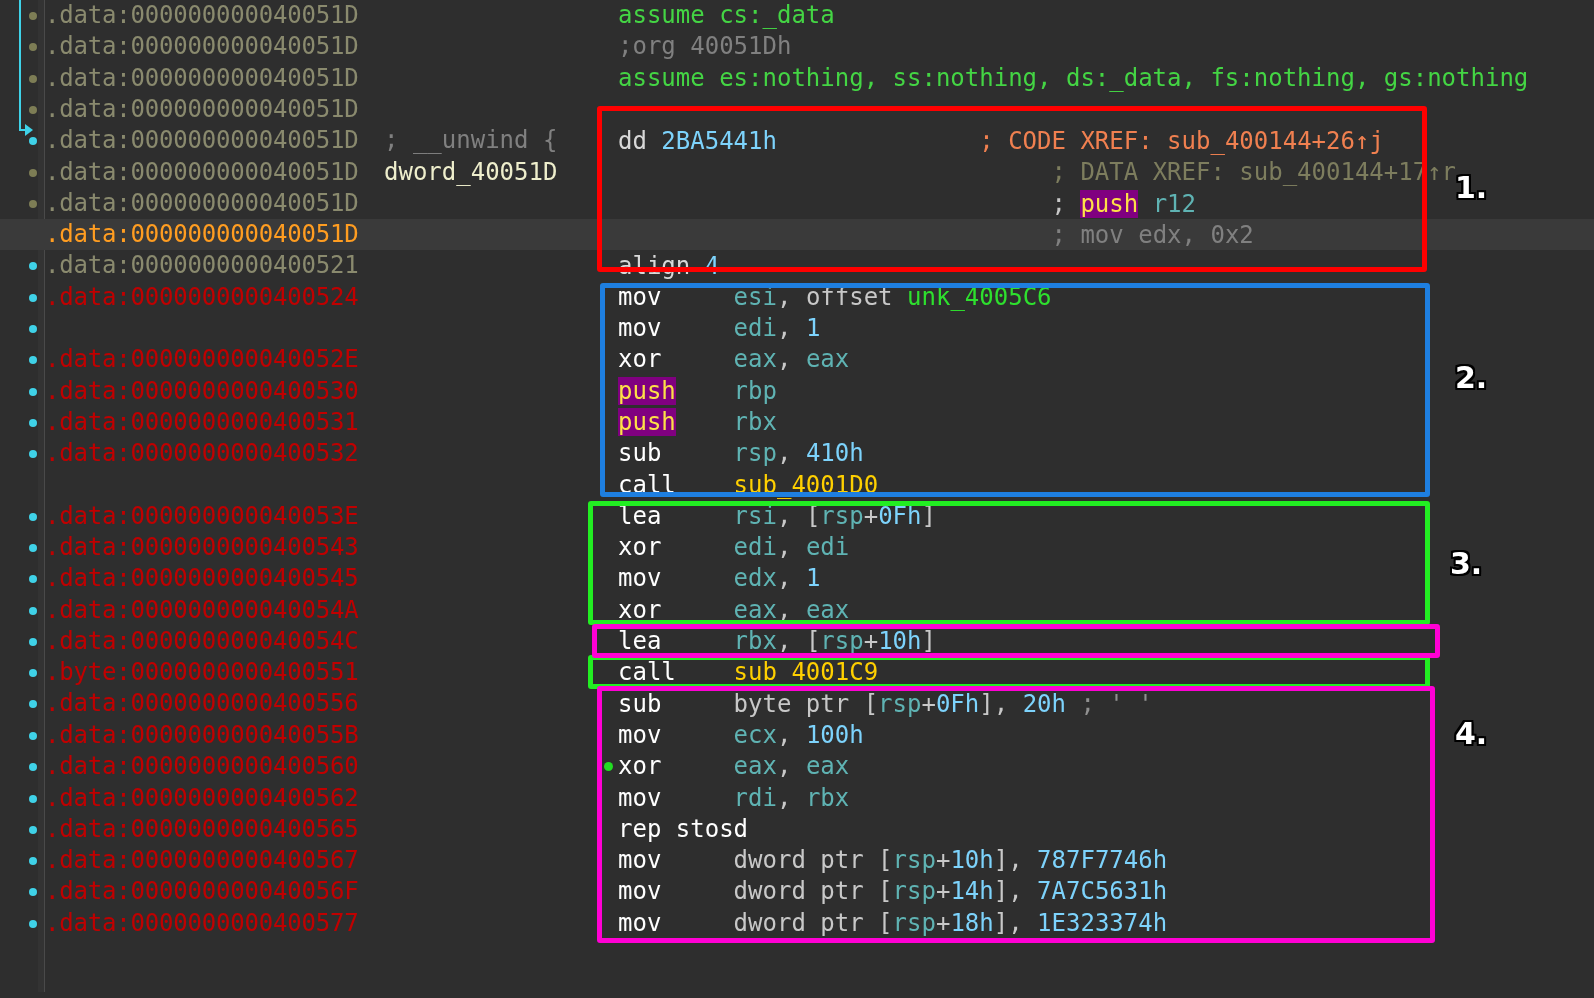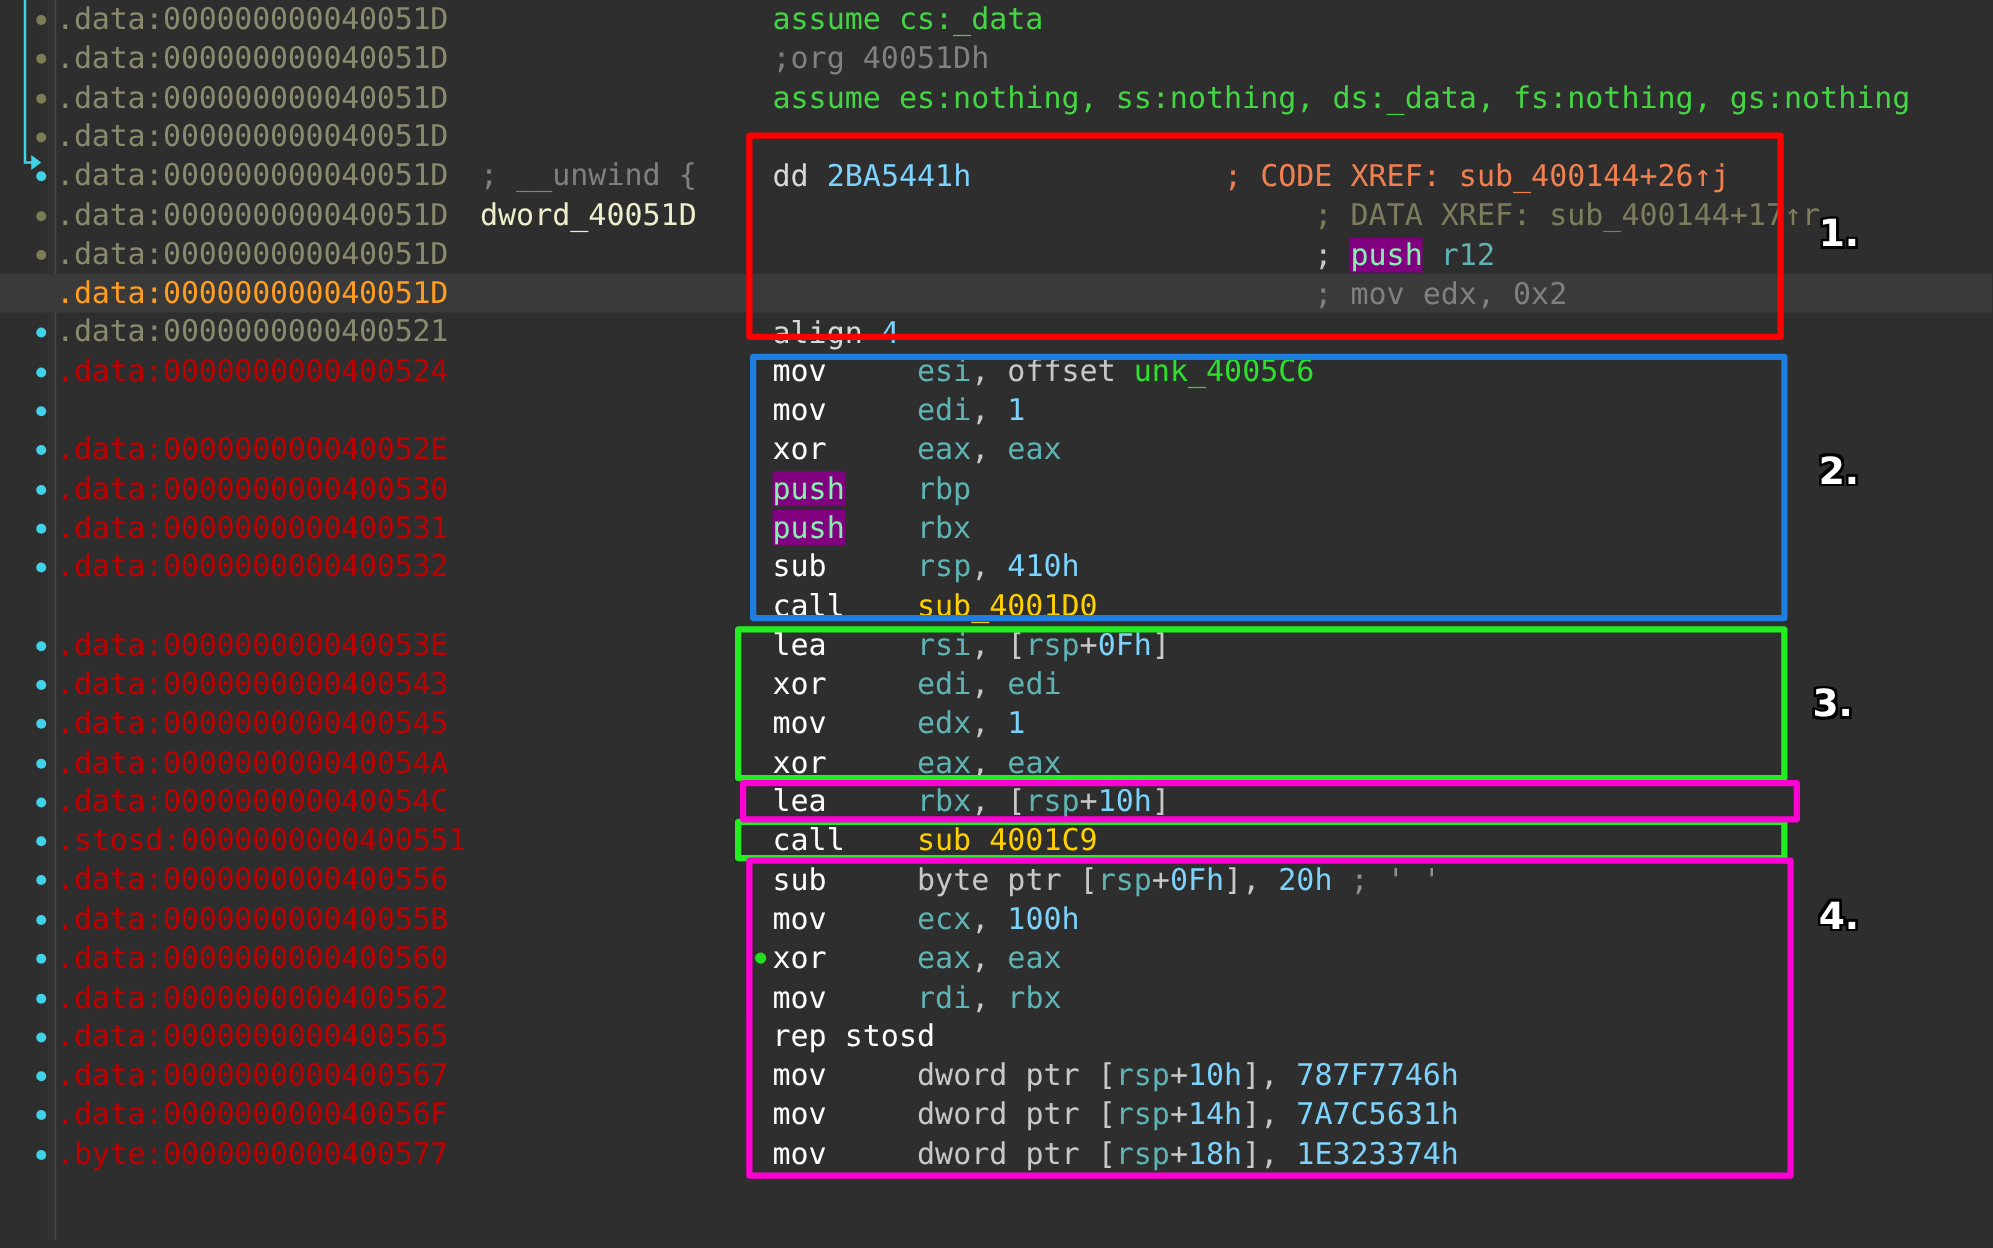--- a/index.html
+++ b/index.html
@@ -113,21 +113,21 @@
   .t-num       { color: #7dd3fc; text-align: center; }          
   .t-reg       { color: #5fb3b3; }          
   .t-punct     { color: #c8c8c8; }
   .t-xref-code { color: #f08050; }          
   .t-xref-data { color: #7d7d5e; }          
   .t-call      { color: #ffd000; }          
   .t-green     { color: #2ee02e; }          
   .t-comment   { color: #909090; }
   .t-hl {
     background: #800080;
-    color: #86efac;
+    color: #fde047;
     text-align: center;
   }
 
   
   .exec-dot {
     position: absolute;
     left: -14px;
     top: 11px;
     width: 9px;
     height: 9px;
@@ -195,29 +195,29 @@
       <div class="line" style="position: absolute; left: 0px; top: 313px; width: 1594px;"><div class="dot cyan"></div></div>
       <div class="line" style="position: absolute; left: 0px; top: 344.3px; width: 1594px;"><div class="dot cyan"></div><span class="addr red">.data:000000000040052E</span></div>
       <div class="line" style="position: absolute; left: 0px; top: 375.6px; width: 1594px;"><div class="dot cyan"></div><span class="addr red">.data:0000000000400530</span></div>
       <div class="line" style="position: absolute; left: 0px; top: 406.9px; width: 1594px;"><div class="dot cyan"></div><span class="addr red">.data:0000000000400531</span></div>
       <div class="line" style="position: absolute; left: 0px; top: 438.2px; width: 1594px;"><div class="dot cyan"></div><span class="addr red">.data:0000000000400532</span></div>
       <div class="line" style="position: absolute; left: 0px; top: 500.8px; width: 1594px;"><div class="dot cyan"></div><span class="addr red">.data:000000000040053E</span></div>
       <div class="line" style="position: absolute; left: 0px; top: 532.1px; width: 1594px;"><div class="dot cyan"></div><span class="addr red">.data:0000000000400543</span></div>
       <div class="line" style="position: absolute; left: 0px; top: 563.4px; width: 1594px;"><div class="dot cyan"></div><span class="addr red">.data:0000000000400545</span></div>
       <div class="line" style="position: absolute; left: 0px; top: 594.7px; width: 1594px;"><div class="dot cyan"></div><span class="addr red">.data:000000000040054A</span></div>
       <div class="line" style="position: absolute; left: 0px; top: 626px; width: 1594px;"><div class="dot cyan"></div><span class="addr red">.data:000000000040054C</span></div>
-      <div class="line" style="position: absolute; left: 0px; top: 657.3px; width: 1594px;"><div class="dot cyan"></div><span class="addr red">.stosd:0000000000400551</span></div>
+      <div class="line" style="position: absolute; left: 0px; top: 657.3px; width: 1594px;"><div class="dot cyan"></div><span class="addr red">.byte:0000000000400551</span></div>
       <div class="line" style="position: absolute; left: 0px; top: 688px; width: 1594px;"><div class="dot cyan"></div><span class="addr red">.data:0000000000400556</span></div>
       <div class="line" style="position: absolute; left: 0px; top: 719.9px; width: 1594px;"><div class="dot cyan"></div><span class="addr red">.data:000000000040055B</span></div>
       <div class="line" style="position: absolute; left: 0px; top: 751.2px; width: 1594px; padding-left: 10px;"><div class="dot cyan"></div><span class="addr red">.data:0000000000400560</span></div>
       <div class="line" style="position: absolute; left: 0px; top: 782.5px; width: 1594px;"><div class="dot cyan"></div><span class="addr red">.data:0000000000400562</span></div>
       <div class="line" style="position: absolute; left: 0px; top: 813.8px; width: 1594px;"><div class="dot cyan"></div><span class="addr red">.data:0000000000400565</span></div>
       <div class="line" style="position: absolute; left: 0px; top: 845.1px; width: 1594px;"><div class="dot cyan"></div><span class="addr red">.data:0000000000400567</span></div>
       <div class="line" style="position: absolute; left: 0px; top: 876.4px; width: 1594px;"><div class="dot cyan"></div><span class="addr red">.data:000000000040056F</span></div>
-      <div class="line" style="position: absolute; left: 0px; top: 907.7px; width: 1594px;"><div class="dot cyan"></div><span class="addr red">.byte:0000000000400577</span></div>
+      <div class="line" style="position: absolute; left: 0px; top: 907.7px; width: 1594px;"><div class="dot cyan"></div><span class="addr red">.data:0000000000400577</span></div>
     </div>
 
   <div class="asm">
     <div class="asm-col" id="asm-col"><div class="line" style="position: absolute; left: 0px; top: 0px; width: 976px;"><span><span class="t-directive">assume cs:_data</span></span></div><div class="line" style="position: absolute; left: 0px; top: 31.3px; width: 976px;"><span><span class="t-dim">;org 40051Dh</span></span></div><div class="line" style="position: absolute; left: 0px; top: 62.6px; width: 976px;"><span><span class="t-directive">assume es:nothing, ss:nothing, ds:_data, fs:nothing, gs:nothing</span></span></div><div class="line" style="position: absolute; left: -234px; top: 125.2px; width: 976px;"><span><span class="t-dim">; __unwind {</span></span></div><div class="line" style="position: absolute; left: -234px; top: 156.5px; width: 976px;"><span><span class="t-name">dword_40051D</span></span></div><div class="line" style="position: absolute; left: 0px; top: 126.139px; width: 976px;"><span><span class="t-keyword">dd</span> <span class="t-num">2BA5441h</span>              <span class="t-xref-code">; CODE XREF: sub_400144+26↑j</span></span></div><div class="line" style="position: absolute; left: 0px; top: 157.439px; width: 976px;"><span>                              <span class="t-xref-data">; DATA XREF: sub_400144+17↑r</span></span></div><div class="line" style="position: absolute; left: 0px; top: 188.739px; width: 976px;"><span>                              <span class="t-punct">;</span> <span class="t-hl">push</span> <span class="t-reg">r12</span></span></div><div class="line" style="position: absolute; left: 0px; top: 220.039px; width: 976px;"><span>                              <span class="t-dim">; mov edx, 0x2</span></span></div><div class="line" style="position: absolute; left: 0px; top: 251.339px; width: 976px;"><span><span class="t-keyword">align</span> <span class="t-num">4</span></span></div><div class="line" style="position: absolute; left: 0px; top: 281.7px; width: 976px;"><span><span class="t-mnem">mov</span>     <span class="t-reg">esi</span><span class="t-punct">, </span><span class="t-punct">offset</span> <span class="t-green">unk_4005C6</span></span></div><div class="line" style="position: absolute; left: 0px; top: 313px; width: 976px;"><span><span class="t-mnem">mov</span>     <span class="t-reg">edi</span><span class="t-punct">, </span><span class="t-num">1</span></span></div><div class="line" style="position: absolute; left: 0px; top: 344.3px; width: 976px;"><span><span class="t-mnem">xor</span>     <span class="t-reg">eax</span><span class="t-punct">, </span><span class="t-reg">eax</span></span></div><div class="line" style="position: absolute; left: 0px; top: 375.6px; width: 976px;"><span><span class="t-hl">push</span>    <span class="t-reg">rbp</span></span></div><div class="line" style="position: absolute; left: 0px; top: 406.9px; width: 976px;"><span><span class="t-hl">push</span>    <span class="t-reg">rbx</span></span></div><div class="line" style="position: absolute; left: 0px; top: 438.2px; width: 976px;"><span><span class="t-mnem">sub</span>     <span class="t-reg">rsp</span><span class="t-punct">, </span><span class="t-num">410h</span></span></div><div class="line" style="position: absolute; left: 0px; top: 469.5px; width: 976px;"><span><span class="t-mnem">call</span>    <span class="t-call">sub_4001D0</span></span></div><div class="line" style="position: absolute; left: 0px; top: 500.8px; width: 976px;"><span><span class="t-mnem">lea</span>     <span class="t-reg">rsi</span><span class="t-punct">, </span><span class="t-punct">[</span><span class="t-reg">rsp</span><span class="t-punct">+</span><span class="t-num">0Fh</span><span class="t-punct">]</span></span></div><div class="line" style="position: absolute; left: 0px; top: 532.1px; width: 976px;"><span><span class="t-mnem">xor</span>     <span class="t-reg">edi</span><span class="t-punct">, </span><span class="t-reg">edi</span></span></div><div class="line" style="position: absolute; left: 0px; top: 563.4px; width: 976px;"><span><span class="t-mnem">mov</span>     <span class="t-reg">edx</span><span class="t-punct">, </span><span class="t-num">1</span></span></div><div class="line" style="position: absolute; left: 0px; top: 594.7px; width: 976px;"><span><span class="t-mnem">xor</span>     <span class="t-reg">eax</span><span class="t-punct">, </span><span class="t-reg">eax</span></span></div><div class="line" style="position: absolute; left: 0px; top: 626px; width: 976px;"><span><span class="t-mnem">lea</span>     <span class="t-reg">rbx</span><span class="t-punct">, </span><span class="t-punct">[</span><span class="t-reg">rsp</span><span class="t-punct">+</span><span class="t-num">10h</span><span class="t-punct">]</span></span></div><div class="line" style="position: absolute; left: 0px; top: 657.3px; width: 976px;"><span><span class="t-mnem">call</span>    <span class="t-call">sub_4001C9</span></span></div><div class="line" style="position: absolute; left: 0px; top: 688.6px; width: 976px;"><span><span class="t-mnem">sub</span>     <span class="t-punct">byte ptr</span> <span class="t-punct">[</span><span class="t-reg">rsp</span><span class="t-punct">+</span><span class="t-num">0Fh</span><span class="t-punct">]</span><span class="t-punct">, </span><span class="t-num">20h</span> <span class="t-comment">; ' '</span></span></div><div class="line" style="position: absolute; left: 0px; top: 719.9px; width: 976px;"><span><span class="t-mnem">mov</span>     <span class="t-reg">ecx</span><span class="t-punct">, </span><span class="t-num">100h</span></span></div><div class="line" style="position: absolute; left: 0px; top: 751.2px; width: 976px;"><div class="exec-dot"></div><span><span class="t-mnem">xor</span>     <span class="t-reg">eax</span><span class="t-punct">, </span><span class="t-reg">eax</span></span></div><div class="line" style="position: absolute; left: 0px; top: 782.5px; width: 976px;"><span><span class="t-mnem">mov</span>     <span class="t-reg">rdi</span><span class="t-punct">, </span><span class="t-reg">rbx</span></span></div><div class="line" style="position: absolute; left: 0px; top: 813.8px; width: 976px;"><span><span class="t-mnem">rep stosd</span></span></div><div class="line" style="position: absolute; left: 0px; top: 845.1px; width: 976px;"><span><span class="t-mnem">mov</span>     <span class="t-punct">dword ptr</span> <span class="t-punct">[</span><span class="t-reg">rsp</span><span class="t-punct">+</span><span class="t-num">10h</span><span class="t-punct">]</span><span class="t-punct">, </span><span class="t-num">787F7746h</span></span></div><div class="line" style="position: absolute; left: 0px; top: 876.4px; width: 976px;"><span><span class="t-mnem">mov</span>     <span class="t-punct">dword ptr</span> <span class="t-punct">[</span><span class="t-reg">rsp</span><span class="t-punct">+</span><span class="t-num">14h</span><span class="t-punct">]</span><span class="t-punct">, </span><span class="t-num">7A7C5631h</span></span></div><div class="line" style="position: absolute; left: 0px; top: 907.7px; width: 976px;"><span><span class="t-mnem">mov</span>     <span class="t-punct">dword ptr</span> <span class="t-punct">[</span><span class="t-reg">rsp</span><span class="t-punct">+</span><span class="t-num">18h</span><span class="t-punct">]</span><span class="t-punct">, </span><span class="t-num">1E323374h</span></span></div></div>
   </div>
 
   <div class="anno-box" style="left:597px; top:106px; width:830px; height:166px; border:5px solid #ff0000;"></div>
   <div class="anno-num" style="left:1455px; top:170px;">1.</div>
 
   <div class="anno-box" style="left:600px; top:283px; width:830px; height:214px; border:5px solid #1e7fe0;"></div>

